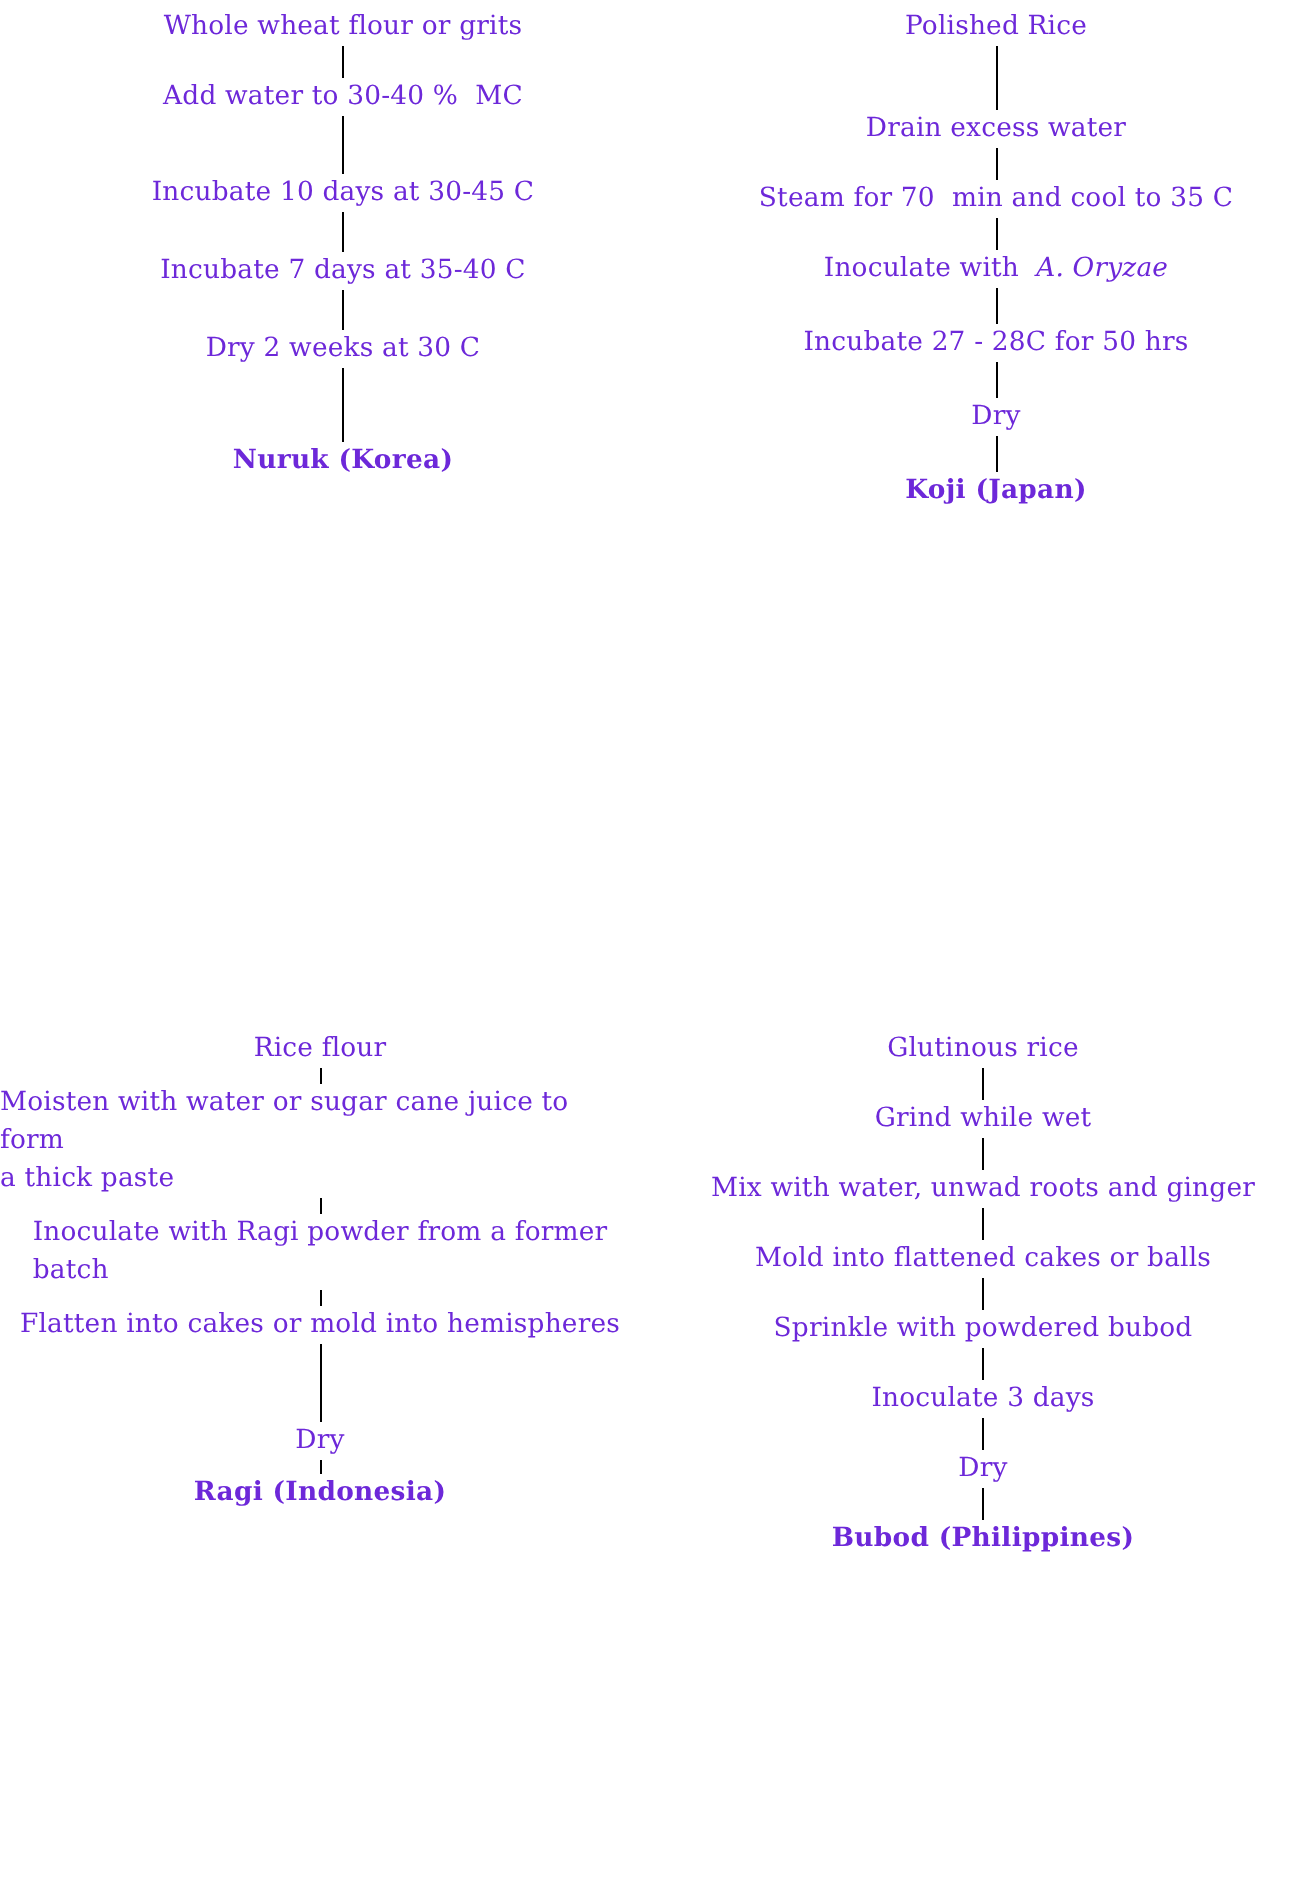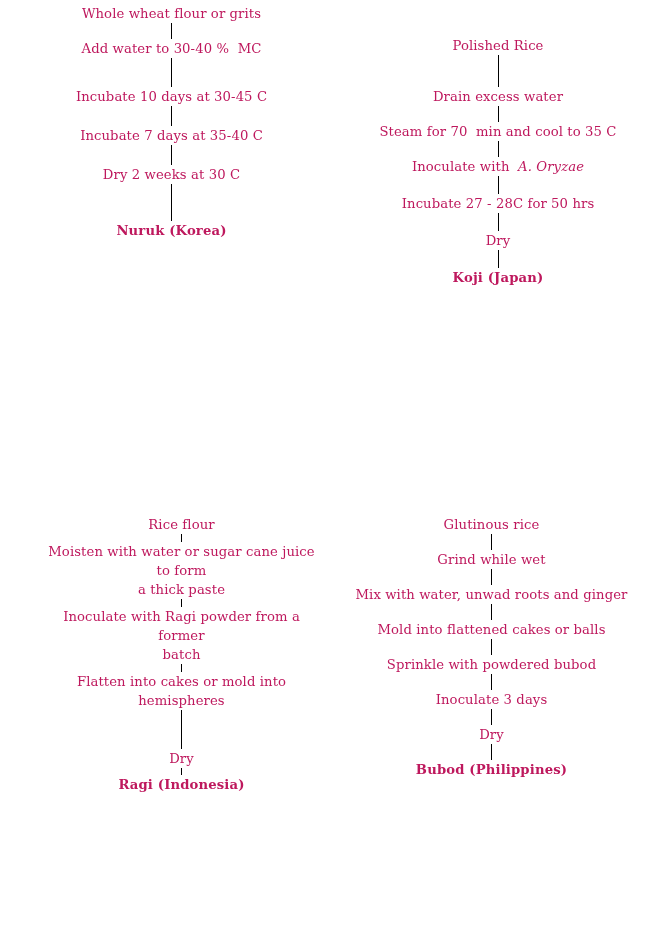--- a/index.html
+++ b/index.html
@@ -25,46 +25,45 @@
   .flow {
     position: absolute;
     box-sizing: border-box;
   }
   .flow-inner {
     display: flex;
     flex-direction: column;
     align-items: center;
   }
   .step {
-    text-align: center;
     font-size: 13.2px;
     line-height: 19px;
     letter-spacing: 0.1px;
     white-space: pre-wrap;
-    color: #be185d;
+    color: #6d28d9;
   }
   .step.italic-tail i {
     font-style: italic;
   }
   .step.final {
     font-weight: bold;
     letter-spacing: 0.15px;
   }
   .conn {
     width: 1px;
     background: #000000;
     flex: none;
   }
 
   
   #flow-nuruk     { left: 0px;   top: 4px;   width: 343px; }
   
-  #flow-koji      { left: 343px; top: 4px;   width: 310px; margin-top: 32px; }
+  #flow-koji      { left: 343px; top: 4px;   width: 310px; }
   
-  #flow-ragi      { left: 0px;   top: 515px; width: 320px; padding-left: 43px; }
+  #flow-ragi      { left: 0px;   top: 515px; width: 320px; }
   
   #flow-bubod     { left: 330px; top: 515px; width: 323px; }
 
   #flow-nuruk .flow-inner  { transform: translateX(0px); }
   #flow-koji .flow-inner   { transform: translateX(0px); }
 </style>
 </head>
 <body>
 
 <div id="page">

